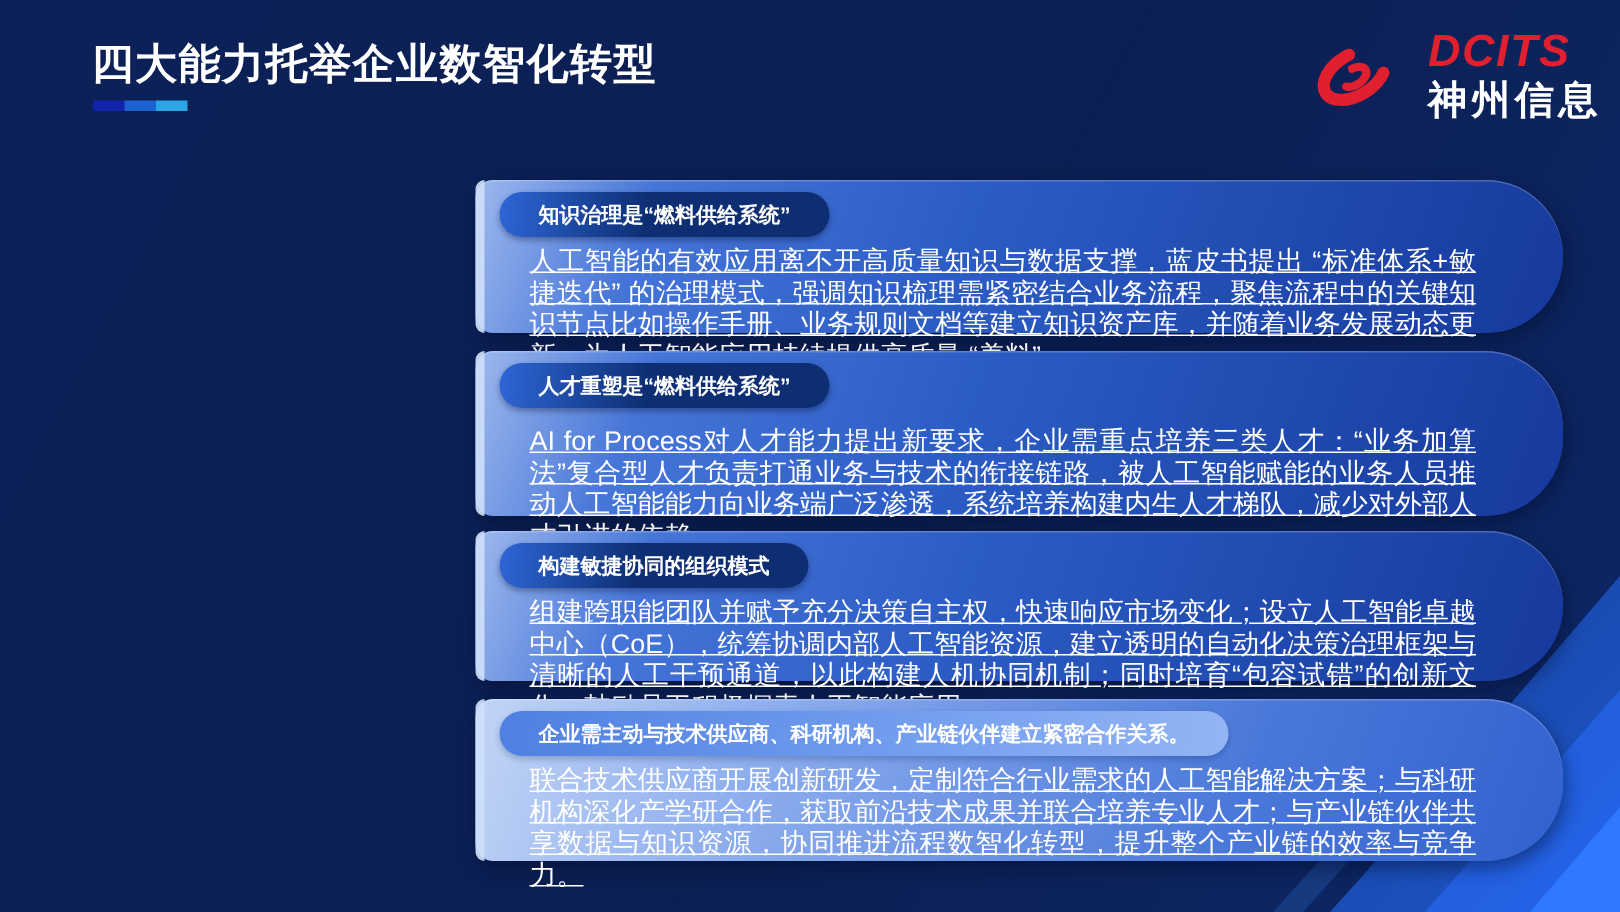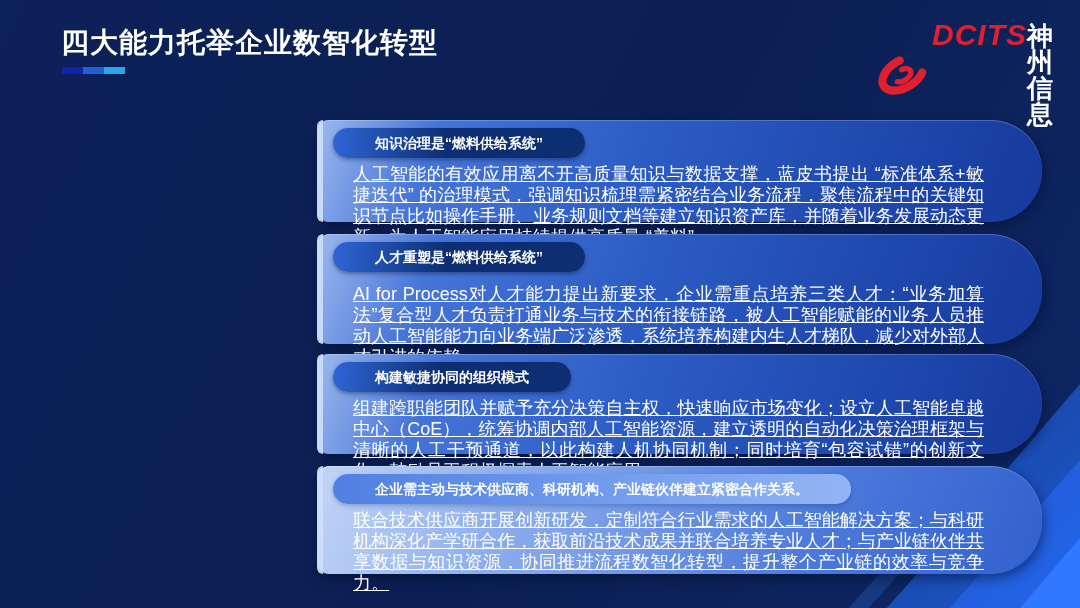--- a/index.html
+++ b/index.html
@@ -23,21 +23,21 @@
     position:absolute;left:61px;top:24px;z-index:3;
     color:#ffffff;font-size:28px;font-weight:800;letter-spacing:1px;
   }
   .title-underline{position:absolute;left:62px;top:67px;z-index:3;display:flex;}
   .title-underline span{display:block;width:21px;height:7px;}
   .title-underline .u1{background:#1322ad;}
   .title-underline .u2{background:#1e62d2;}
   .title-underline .u3{background:#2ba6e4;}
   .brand{position:absolute;left:874px;top:20px;z-index:3;display:flex;align-items:center;}
   .brand svg{display:block;}
-  .brand-text{margin-left:0;display:flex;flex-direction:row;line-height:1;}
+  .brand-text{margin-left:20px;display:flex;flex-direction:column;line-height:1;}
   .brand-name{color:#e01f2f;font-size:30px;font-weight:800;font-style:italic;letter-spacing:1px;}
   .brand-name-cn{color:#ffffff;font-size:26px;font-weight:700;letter-spacing:3px;margin-top:3px;}
   
   .intro-panel{
     position:absolute;left:19px;top:112px;width:296px;height:460px;z-index:2;
     border:2px dashed #cfe2f7;box-sizing:border-box;
     display:flex;align-items:center;
   }
   .intro-text{
     padding:0 28px 30px 40px;
@@ -55,21 +55,21 @@
     content:"";position:absolute;left:0;top:0;bottom:0;width:6px;
     background:rgba(205,222,248,.92);border-radius:12px 0 0 12px;
   }
   .card.c1{top:120px;height:102px;}
   .card.c2{top:234px;height:110px;}
   .card.c3{top:354px;height:100px;}
   .card.c4{top:466px;height:108px;
     background:linear-gradient(110deg,#c3d5f6 0%,#8fafee 25%,#4a78da 70%,#3261ce 100%);}
   .pill{
     position:absolute;left:16px;top:8px;height:30px;line-height:30px;
-    padding:0 42px;border-radius:16px;white-space:nowrap;
+    padding:0 26px;border-radius:16px;white-space:nowrap;
     background:linear-gradient(95deg,#2e66d6 0%,#0d2e72 45%);
     color:#ffffff;font-size:14px;font-weight:700;
     box-shadow:0 2px 4px rgba(0,0,30,.35);
   }
   .pill-light{
     background:linear-gradient(95deg,#4f80e2 0%,#76a0ef 60%,#93b5f4 100%);
     box-shadow:0 2px 4px rgba(10,30,80,.25);
   }
   .card-body{
     position:absolute;left:36px;right:58px;top:44px;

